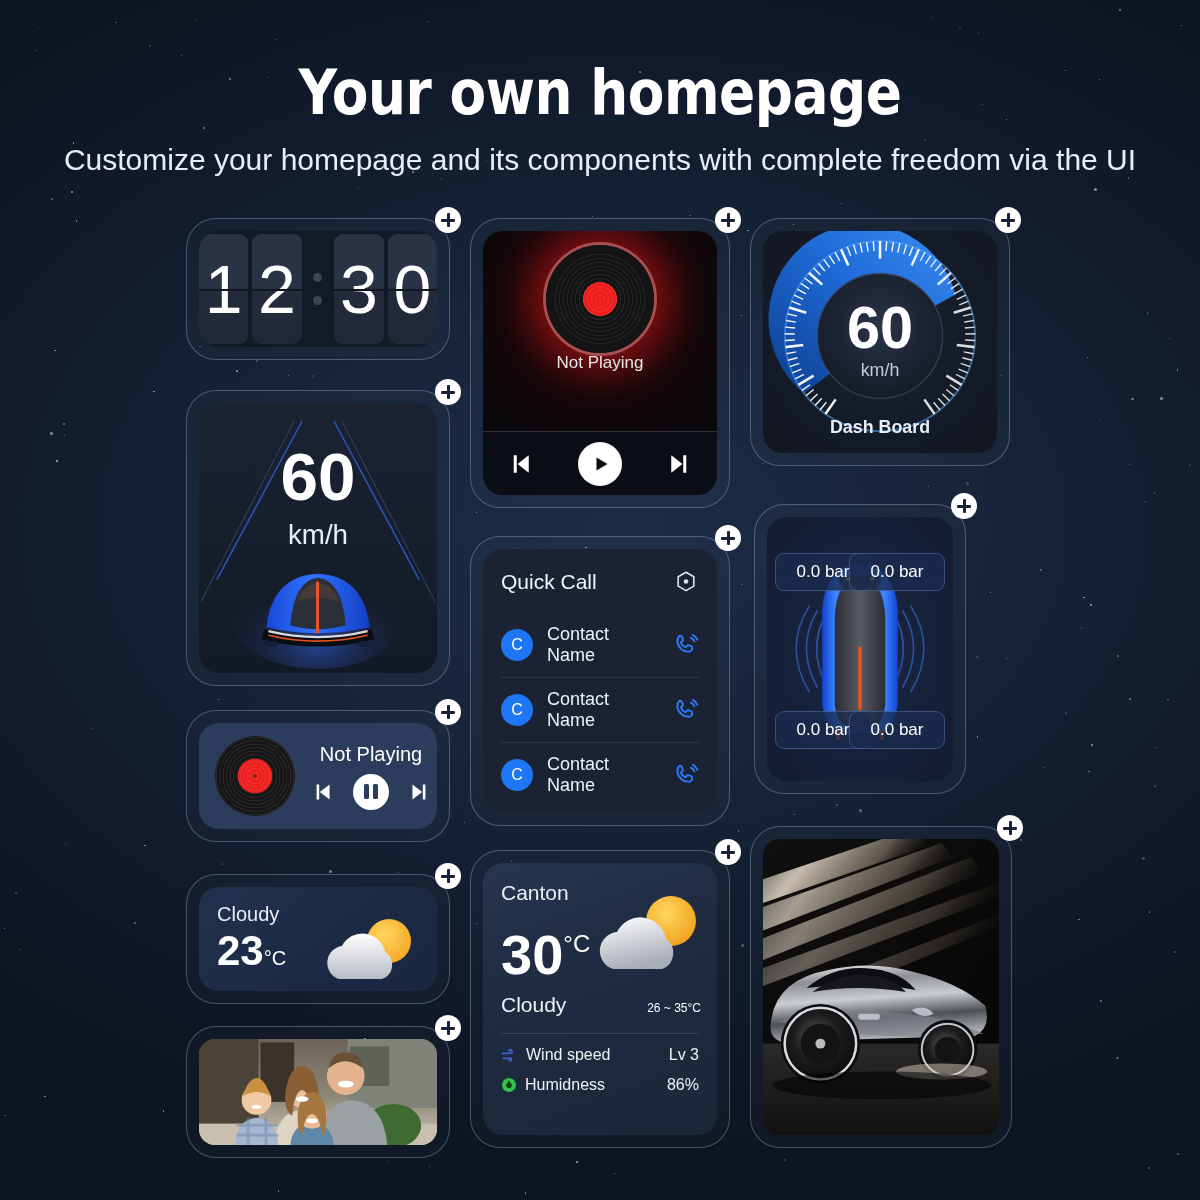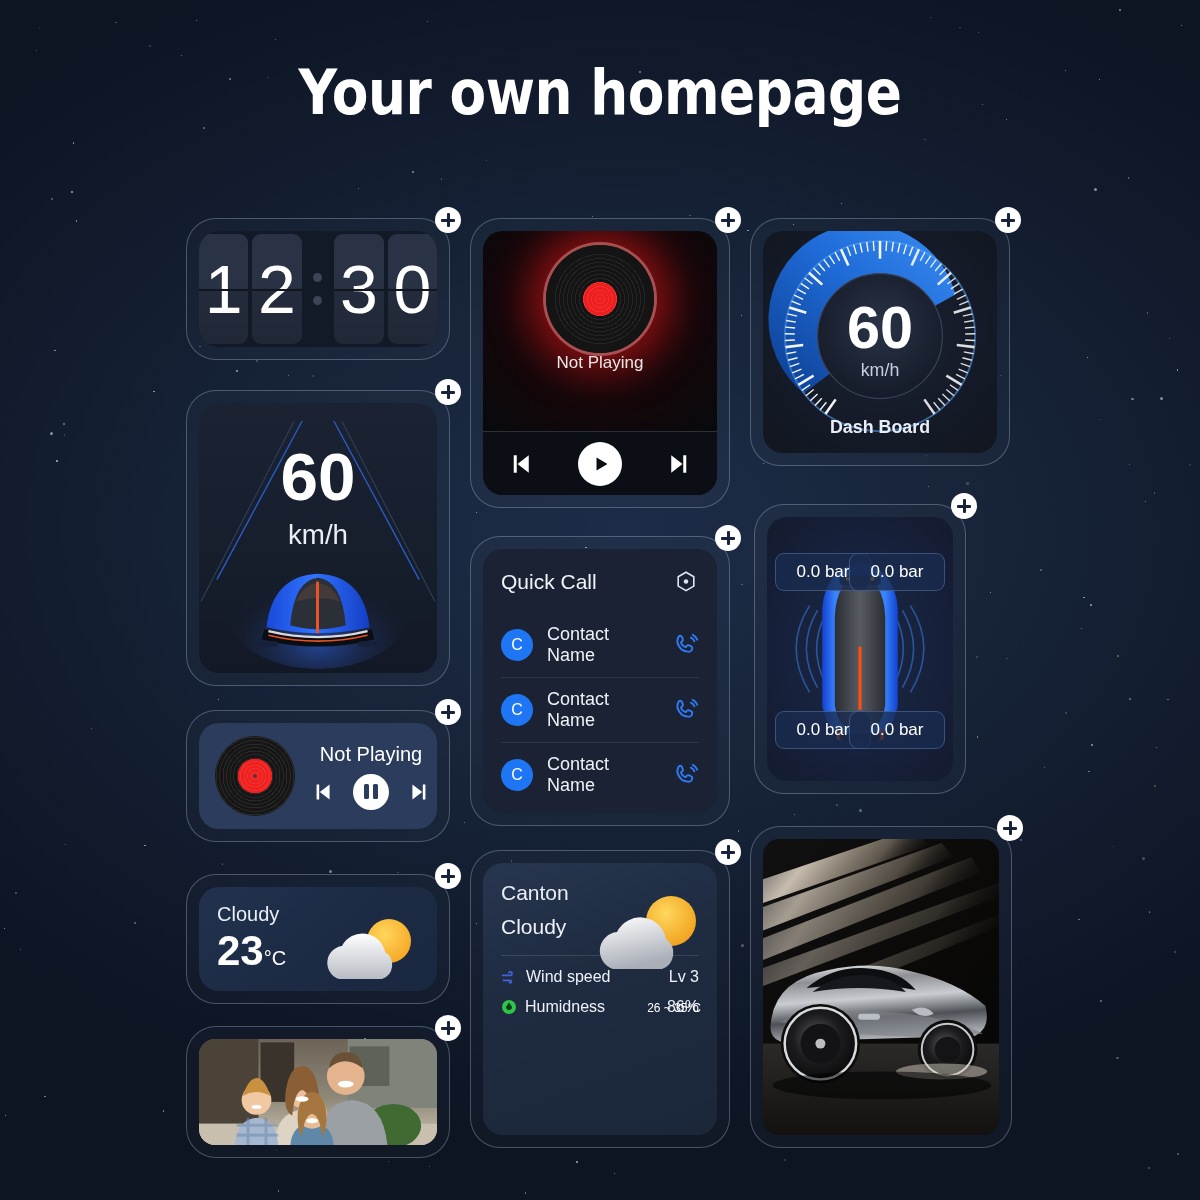--- a/index.html
+++ b/index.html
@@ -359,20 +359,21 @@
     <div class="star" style="width: 1.3px; height: 1.3px; left: 860.509px; top: 92.8615px; opacity: 0.19;"></div>
     <div class="star" style="width: 1.3px; height: 1.3px; left: 793.154px; top: 554.298px; opacity: 0.71;"></div>
     <div class="star" style="width: 2.1px; height: 2.1px; left: 783.984px; top: 1158.69px; opacity: 0.25;"></div>
     <div class="star" style="width: 3px; height: 3px; left: 1093.62px; top: 188.437px; opacity: 0.62;"></div>
     <div class="star" style="width: 1.3px; height: 1.3px; left: 608.781px; top: 406.303px; opacity: 0.49;"></div>
     <div class="star" style="width: 1.3px; height: 1.3px; left: 689.368px; top: 215.126px; opacity: 0.35;"></div>
   </div>
 
 <div id="header">
   <div id="title">Your own homepage</div>
+  <div id="subtitle">Customize your homepage and its components with complete freedom via the UI</div>
 </div>
 
 <div class="widget" id="w-clock">
   <div class="plus"></div>
   <div class="inner clock-in">
     <div class="digit">1</div>
     <div class="digit">2</div>
     <div class="colon">
         <i></i>
         <i></i>
@@ -727,20 +728,23 @@
             </radialGradient>
           <linearGradient id="cg2" x1="0" y1="0" x2="0.3" y2="1">
               <stop offset="0%" stop-color="#ffffff"></stop>
               <stop offset="100%" stop-color="#a9aeb7"></stop>
             </linearGradient>
         </defs>
         <circle cx="78" cy="30" r="25" fill="url(#sg2)"></circle>
         <path d="M20 78 a19 19 0 0 1 4 -37 a26 26 0 0 1 49 7 a17 17 0 0 1 -4 30 z" fill="url(#cg2)"></path>
       </svg>
     </span>
+    <div class="wxb-temp">
+      <span>30</span><sup>°C</sup>
+    </div>
     <div class="wxb-range">26 ~ 35°C</div>
     <div class="wxb-cond">Cloudy</div>
     <div class="wxb-div"></div>
 
     <div class="wxb-row">
       <span>
         <svg width="17" height="14" viewBox="0 0 20 16" fill="#3e63d8">
             <path d="M1 7h10a3 3 0 1 0-3-3h2a1 1 0 1 1 1 1H1z"></path>
             <path d="M2 11h9a2.4 2.4 0 1 1-2.4 2.4h1.9a.5.5 0 1 0 .5-.5H2z"></path>
           </svg>

